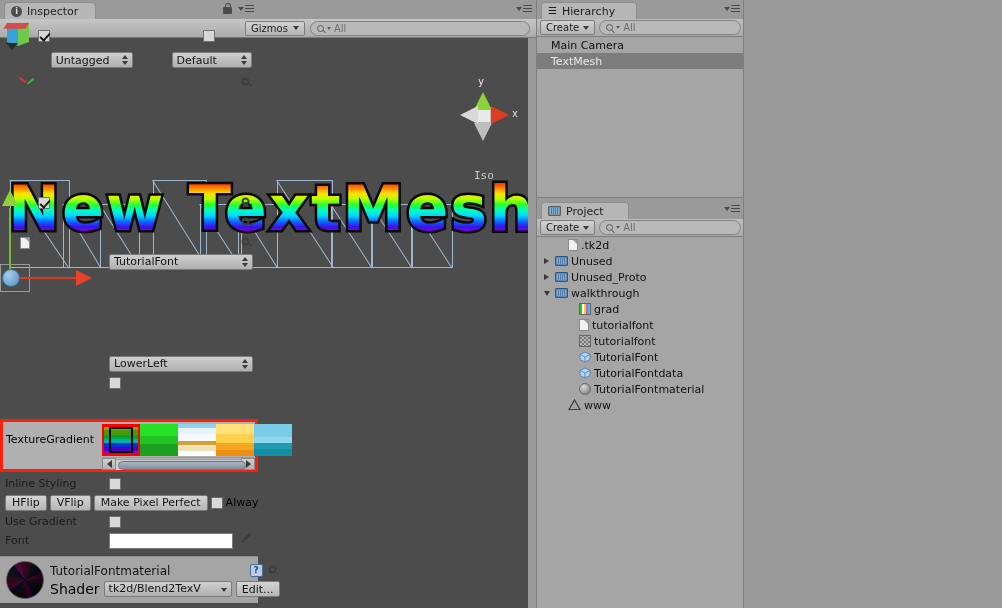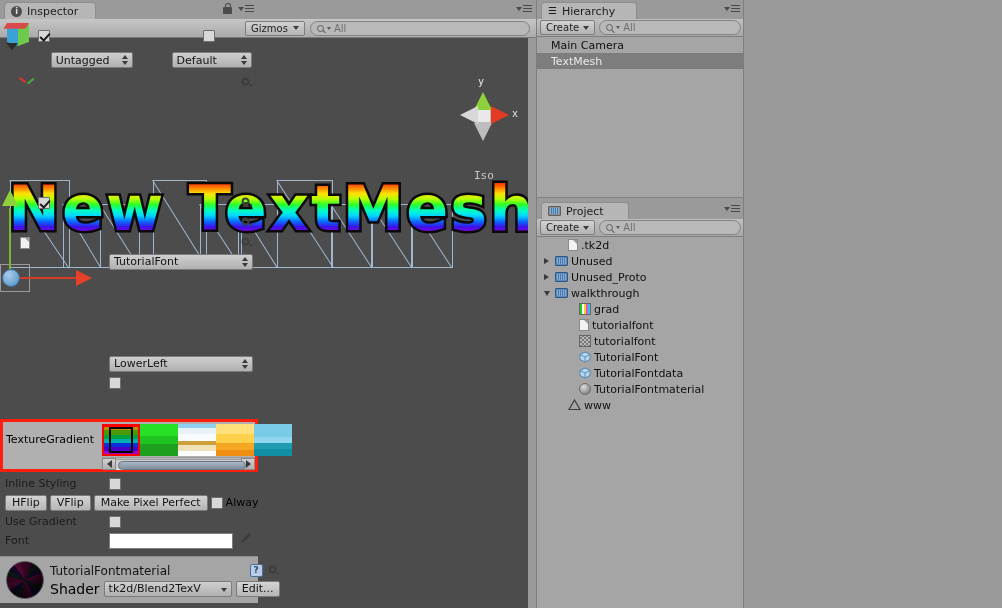--- a/index.html
+++ b/index.html
@@ -766,21 +766,21 @@
                   <path d="M10 9 l3 0 l-1.5 3 z" fill="#3d3d3d"></path>
                 </svg>
             </span>
           </div>
           <div class="row" style="gap:4px;margin-top:3px;">
             <span style="font-size:14px;">Shader</span>
             <div class="popup" style="width:128px;">
               <span>tk2d/Blend2TexV</span>
               <span style="position:absolute;right:4px;top:6px;border-left:3px solid transparent;border-right:3px solid transparent;border-top:4px solid #3b3b3b;"></span>
             </div>
-            <div class="minibtn" style="width:44px;">
+            <div class="minibtn" style="width:44px;align-items:flex-end;">
               <span>Edit...</span>
             </div>
           </div>
         </div>
       </div>
     </div>
 
   </div>
 
   <div class="divider-v" style="left:536px;top:0;width:1px;height:608px;"></div>

